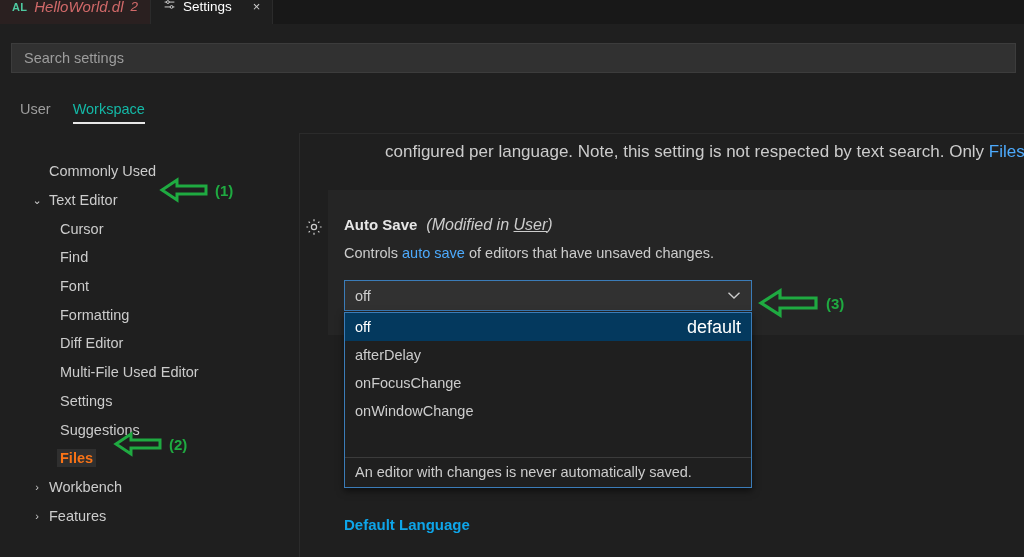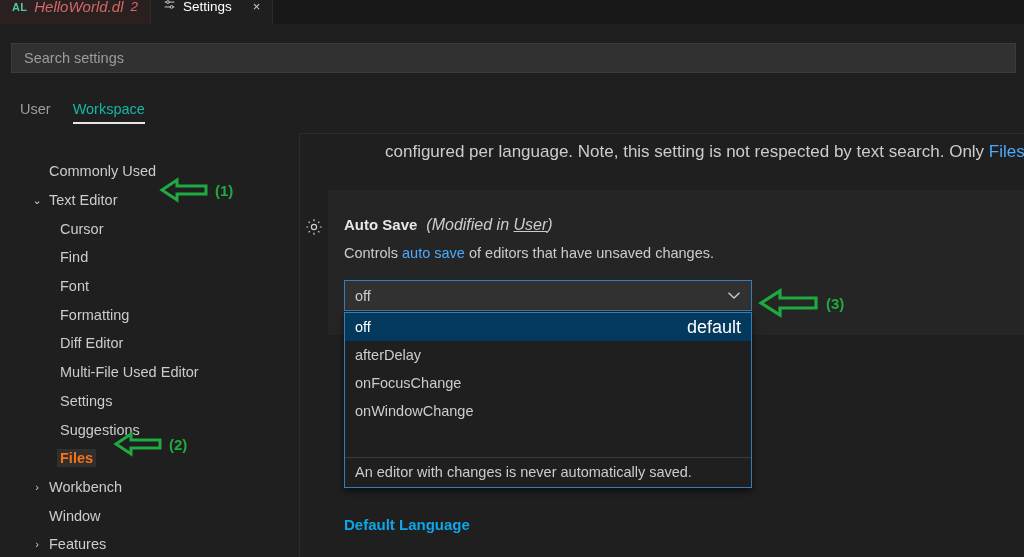--- a/index.html
+++ b/index.html
@@ -410,23 +410,20 @@
 
       <div class="toc-row lvl1 selected">
         <span class="toc-label">Files</span>
       </div>
 
       <div class="toc-row lvl0">
         <span class="toc-chevron">›</span>
         <span class="toc-label">Workbench</span>
       </div>
 
-      <div class="toc-row lvl0">
-        <span class="toc-label">Window</span>
-      </div>
 
       <div class="toc-row lvl0">
         <span class="toc-chevron">›</span>
         <span class="toc-label">Features</span>
       </div>
     </div>
 
     <div class="main">
       <div class="pane-border"></div>
 

